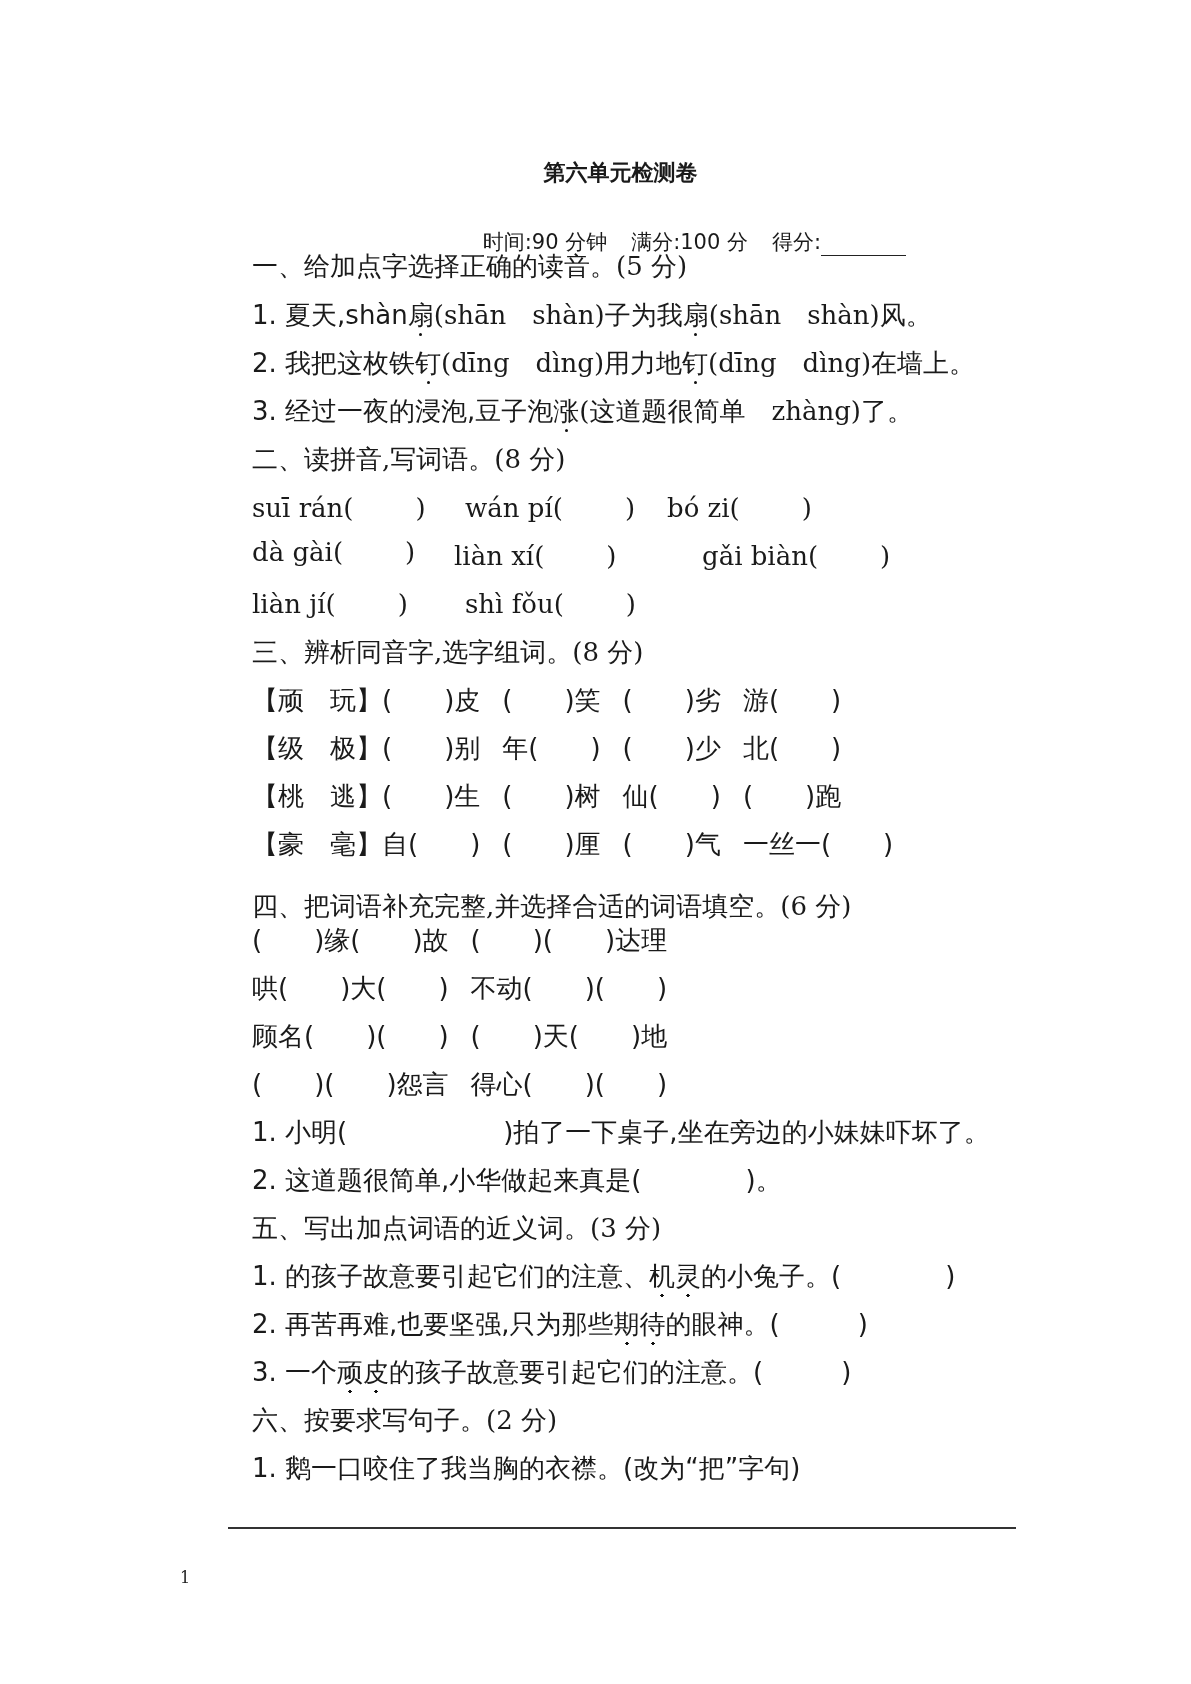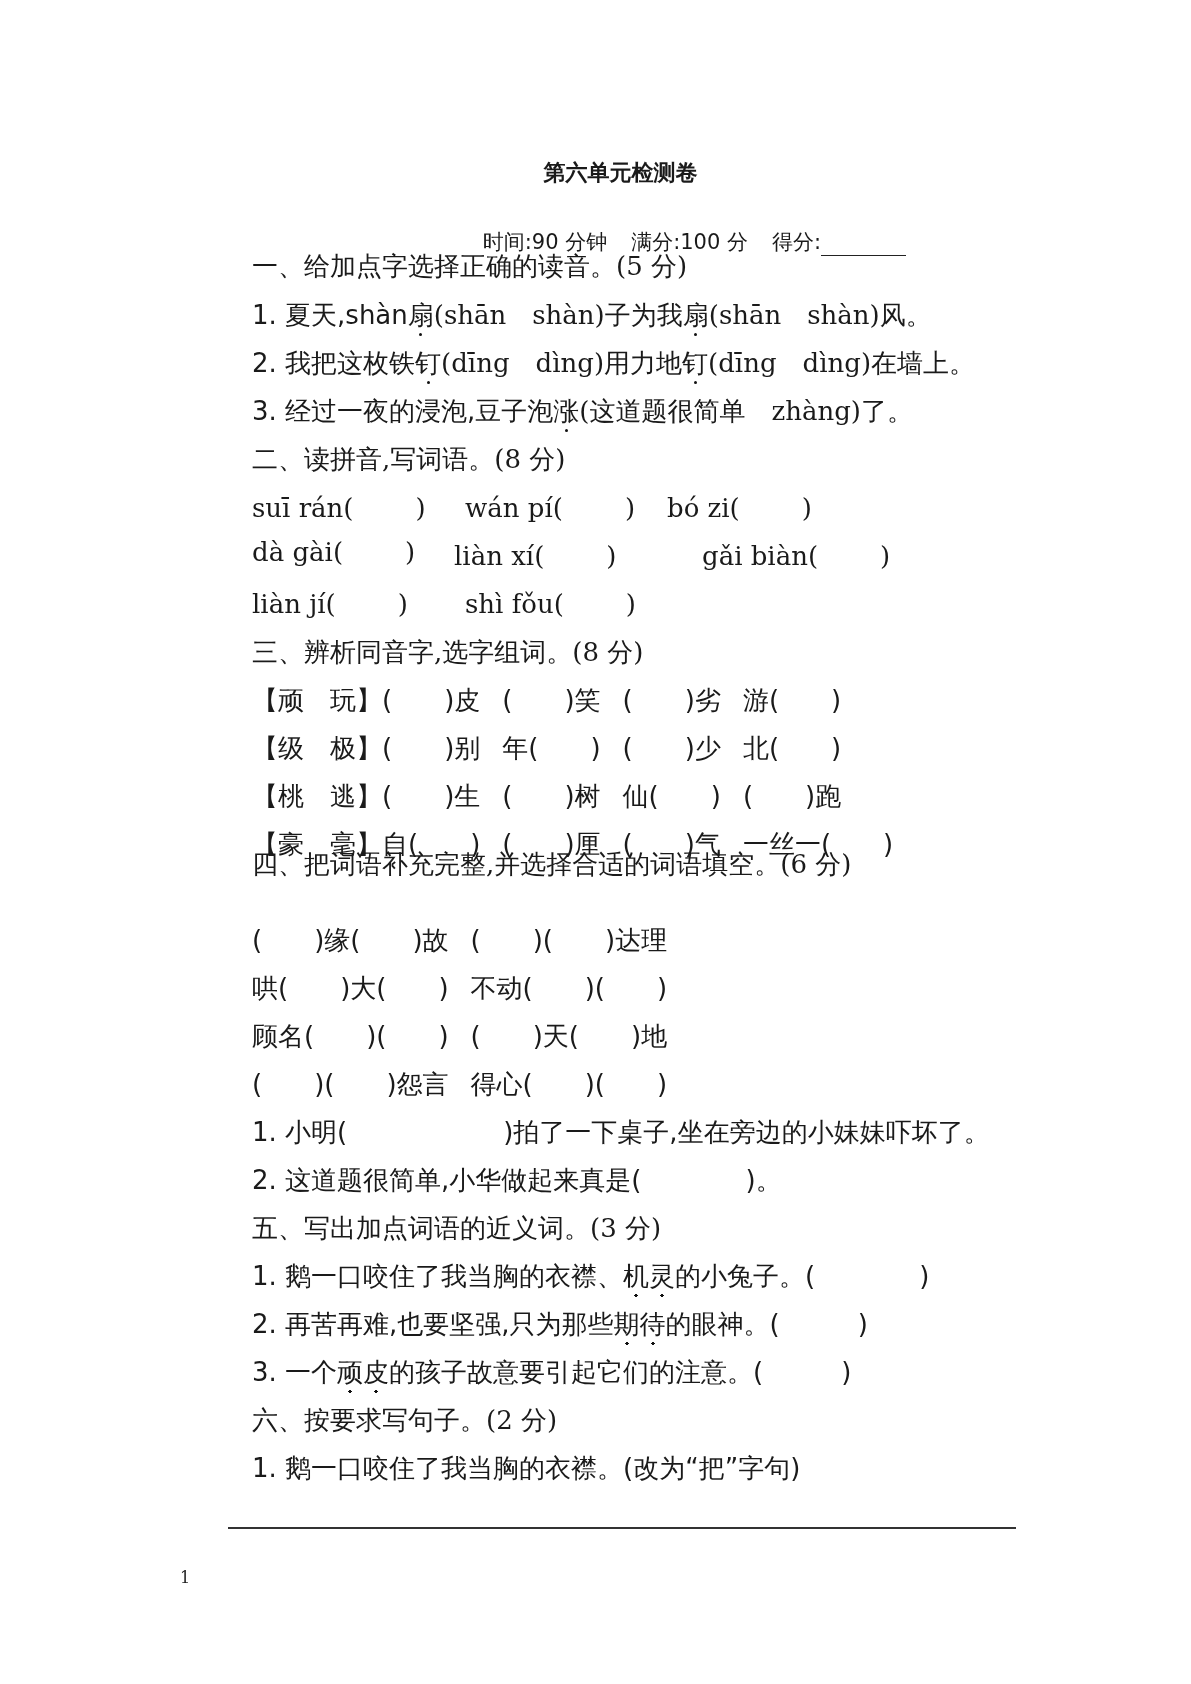--- a/index.html
+++ b/index.html
@@ -48,30 +48,30 @@
     <div class="ln serif cell" style="top:590px;left:230px"><span>liàn jí</span>(<span class="sp" style="width:62px"></span>)</div>
     <div class="ln serif cell" style="top:590px;left:443px"><span>shì fǒu</span>(<span class="sp" style="width:62px"></span>)</div>
   </div>
 
   <div class="ln serif" style="top:638px">三、辨析同音字,选字组词。(8 分)</div>
   <div class="ln" style="top:686px"><span>【顽　玩】</span><span>(　　)皮</span><span class="sp" style="width:22px"></span><span>(　　)笑</span><span class="sp" style="width:22px"></span><span>(　　)劣</span><span class="sp" style="width:22px"></span><span>游(　　)</span></div>
   <div class="ln" style="top:734px"><span>【级　极】</span><span>(　　)别</span><span class="sp" style="width:22px"></span><span>年(　　)</span><span class="sp" style="width:22px"></span><span>(　　)少</span><span class="sp" style="width:22px"></span><span>北(　　)</span></div>
   <div class="ln" style="top:782px"><span>【桃　逃】</span><span>(　　)生</span><span class="sp" style="width:22px"></span><span>(　　)树</span><span class="sp" style="width:22px"></span><span>仙(　　)</span><span class="sp" style="width:22px"></span><span>(　　)跑</span></div>
   <div class="ln" style="top:830px"><span>【豪　毫】</span><span>自(　　)</span><span class="sp" style="width:22px"></span><span>(　　)厘</span><span class="sp" style="width:22px"></span><span>(　　)气</span><span class="sp" style="width:22px"></span><span>一丝一(　　)</span></div>
 
-  <div class="ln serif" style="top:850px">四、把词语补充完整,并选择合适的词语填空。(6 分)</div>
+  <div class="ln serif" style="top:892px">四、把词语补充完整,并选择合适的词语填空。(6 分)</div>
   <div class="ln" style="top:926px"><span>(　　)缘(　　)故</span><span class="sp" style="width:22px"></span><span>(　　)(　　)达理</span></div>
   <div class="ln" style="top:974px"><span>哄(　　)大(　　)</span><span class="sp" style="width:22px"></span><span>不动(　　)(　　)</span></div>
   <div class="ln" style="top:1022px"><span>顾名(　　)(　　)</span><span class="sp" style="width:22px"></span><span>(　　)天(　　)地</span></div>
   <div class="ln" style="top:1070px"><span>(　　)(　　)怨言</span><span class="sp" style="width:22px"></span><span>得心(　　)(　　)</span></div>
   <div class="ln" style="top:1118px"><span>1.</span> <span>小明(　　　　　　)拍了一下桌子,坐在旁边的小妹妹吓坏了。</span></div>
   <div class="ln" style="top:1166px"><span>2.</span> <span>这道题很简单,小华做起来真是(　　　　)。</span></div>
 
   <div class="ln serif" style="top:1214px">五、写出加点词语的近义词。(3 分)</div>
-  <div class="ln" style="top:1262px"><span>1.</span> <span>鹅一口咬住了我当胸的衣襟、</span><span class="dot dot2">机灵</span><span>的小兔子。(　　　　)</span></div>
+  <div class="ln" style="top:1262px"><span>1.</span> <span>的孩子故意要引起它们的注意、</span><span class="dot dot2">机灵</span><span>的小兔子。(　　　　)</span></div>
   <div class="ln" style="top:1310px"><span>2.</span> <span>再苦再难,也要坚强,只为那些</span><span class="dot dot2">期待</span><span>的眼神。(　　　)</span></div>
   <div class="ln" style="top:1358px"><span>3.</span> <span>一个</span><span class="dot dot2">顽皮</span><span>的孩子故意要引起它们的注意。(　　　)</span></div>
 
   <div class="ln serif" style="top:1406px">六、按要求写句子。(2 分)</div>
   <div class="ln" style="top:1454px"><span>1.</span> <span>鹅一口咬住了我当胸的衣襟。(改为“把”字句)</span></div>
   <div class="answer-line"></div>
 
   <div class="pageno">1</div>
 </div>
 

